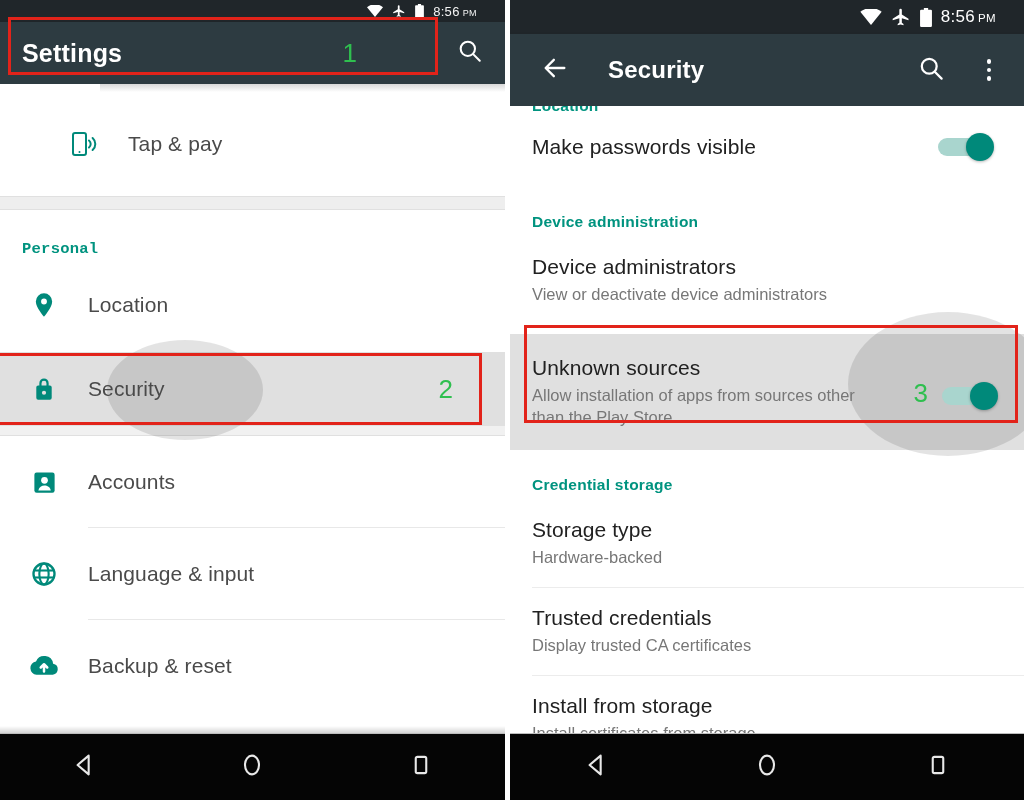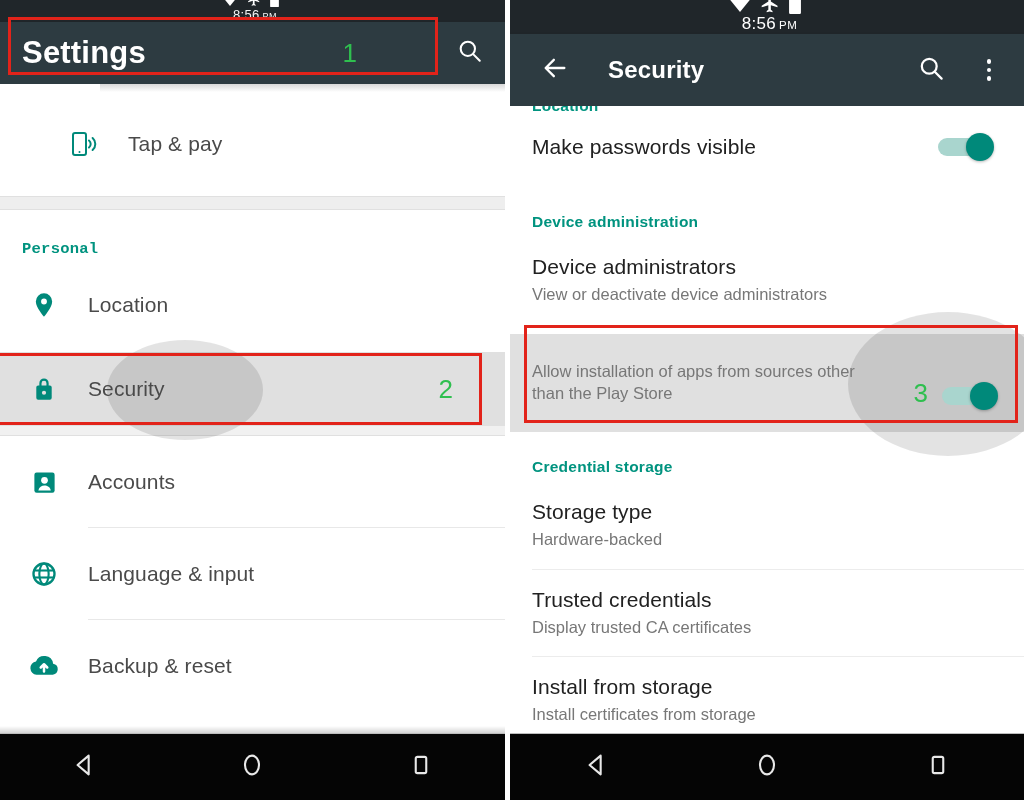--- a/index.html
+++ b/index.html
@@ -12,21 +12,21 @@
 
   
   .panel{ position:absolute; top:0; height:800px; overflow:hidden; background:#fff; }
   #panel-left{  left:0px;   width:505px; }
   #panel-right{ left:510px; width:514px; }
 
   
   .statusbar{
     position:relative; width:100%; background:#20262a;
     display:flex; align-items:center; justify-content:flex-end;
-    padding-right:4px; color:#fff;flex-direction:column;
+    padding-right:28px; color:#fff;
   }
   #statusbar-left{  height:22px; }
   #statusbar-right{ height:34px; }
   .sb-icons{ display:flex; align-items:center; gap:9px; }
   .sb-time{
     font-size:17px; font-weight:400; letter-spacing:.3px;
     margin-left:9px; display:flex; align-items:baseline; gap:3px;
   }
   .sb-time .ampm{ font-size:11.5px; letter-spacing:.4px; }
   #statusbar-left .sb-time{ font-size:13px; opacity:.95; }
@@ -36,21 +36,21 @@
   .icon-batt{ display:block; }
 
   
   .appbar{
     position:relative; width:100%; background:#2d3b41;
     display:flex; align-items:center; color:#fff;
     box-shadow:0 2px 4px rgba(0,0,0,.22);
   }
   #appbar-left{  height:62px; padding:0 0 0 22px; }
   #appbar-right{ height:72px; padding:0 0 0 22px; }
-  .appbar-title{ font-size:31px; font-weight:700; letter-spacing:.2px; }
+  .appbar-title{ font-size:25px; font-weight:700; letter-spacing:.2px; }
   #appbar-right .appbar-title{ font-size:24px; font-weight:700; margin-left:30px; }
   .appbar-spacer{ flex:1; }
   .appbar-actions{ display:flex; align-items:center; gap:4px; padding-right:8px; }
   .ab-btn{
     width:54px; height:54px; display:flex; align-items:center; justify-content:center;
     border:none; background:transparent; cursor:pointer;
   }
   .back-arrow{ width:46px; height:46px; display:flex; align-items:center; justify-content:center; cursor:pointer; }
   .kebab{ display:flex; flex-direction:column; gap:4px; align-items:center; }
   .kebab i{ width:4.5px; height:4.5px; border-radius:50%; background:#fff; display:block; }
@@ -374,20 +374,21 @@
           <div class="row-title">Device administrators</div>
           <div class="row-sub" style="max-width:400px;">View or deactivate device administrators</div>
         </div>
       </div>
 
       <div style="height:10px;"></div>
 
       <div class="row row-highlight" id="unknown-sources-row" style="padding-top:22px; padding-bottom:22px;">
         <div class="ripple" style="left:338px; top:-22px; width:200px; height:144px;"></div>
         <div class="row-body">
+          <div class="row-title">Unknown sources</div>
           <div class="row-sub" style="max-width:356px;">Allow installation of apps from sources other than the Play Store</div>
         </div>
         <div class="row-marker" style="padding-right:14px; margin-top:22px;">3</div>
         <div class="switch" style="margin-top:26px; margin-right:26px;">
           <div class="track"></div>
           <div class="thumb"></div>
         </div>
       </div>
 
       <div style="height:10px;"></div>

